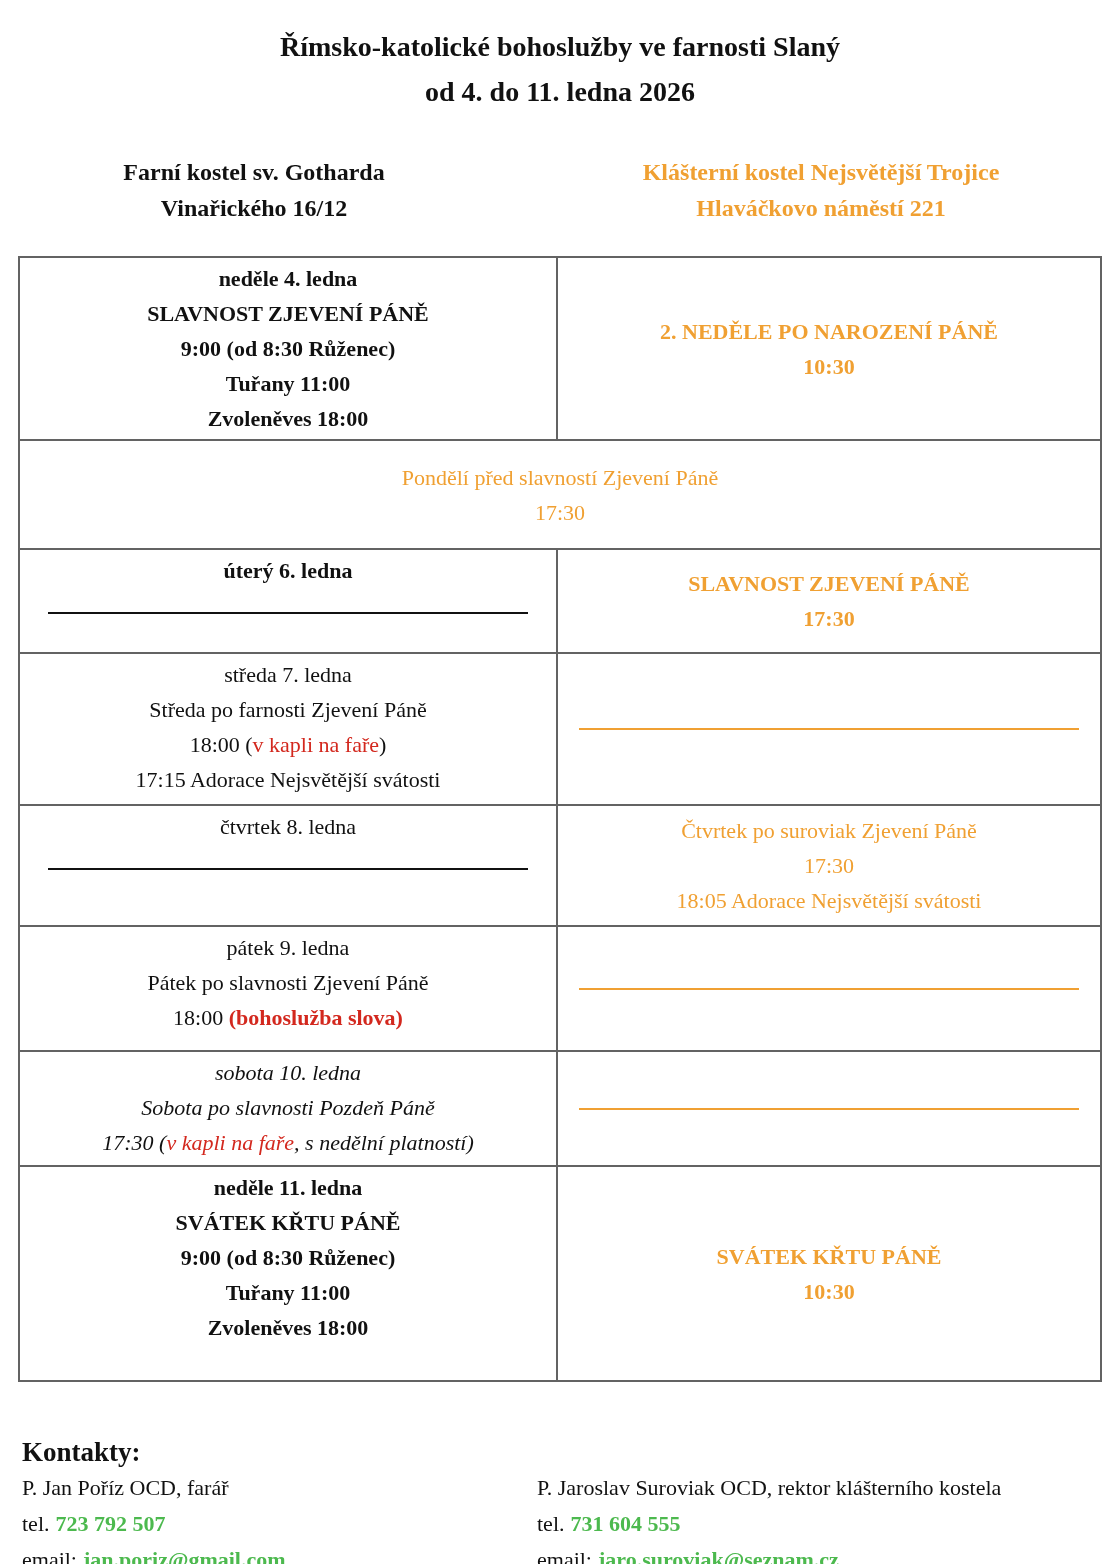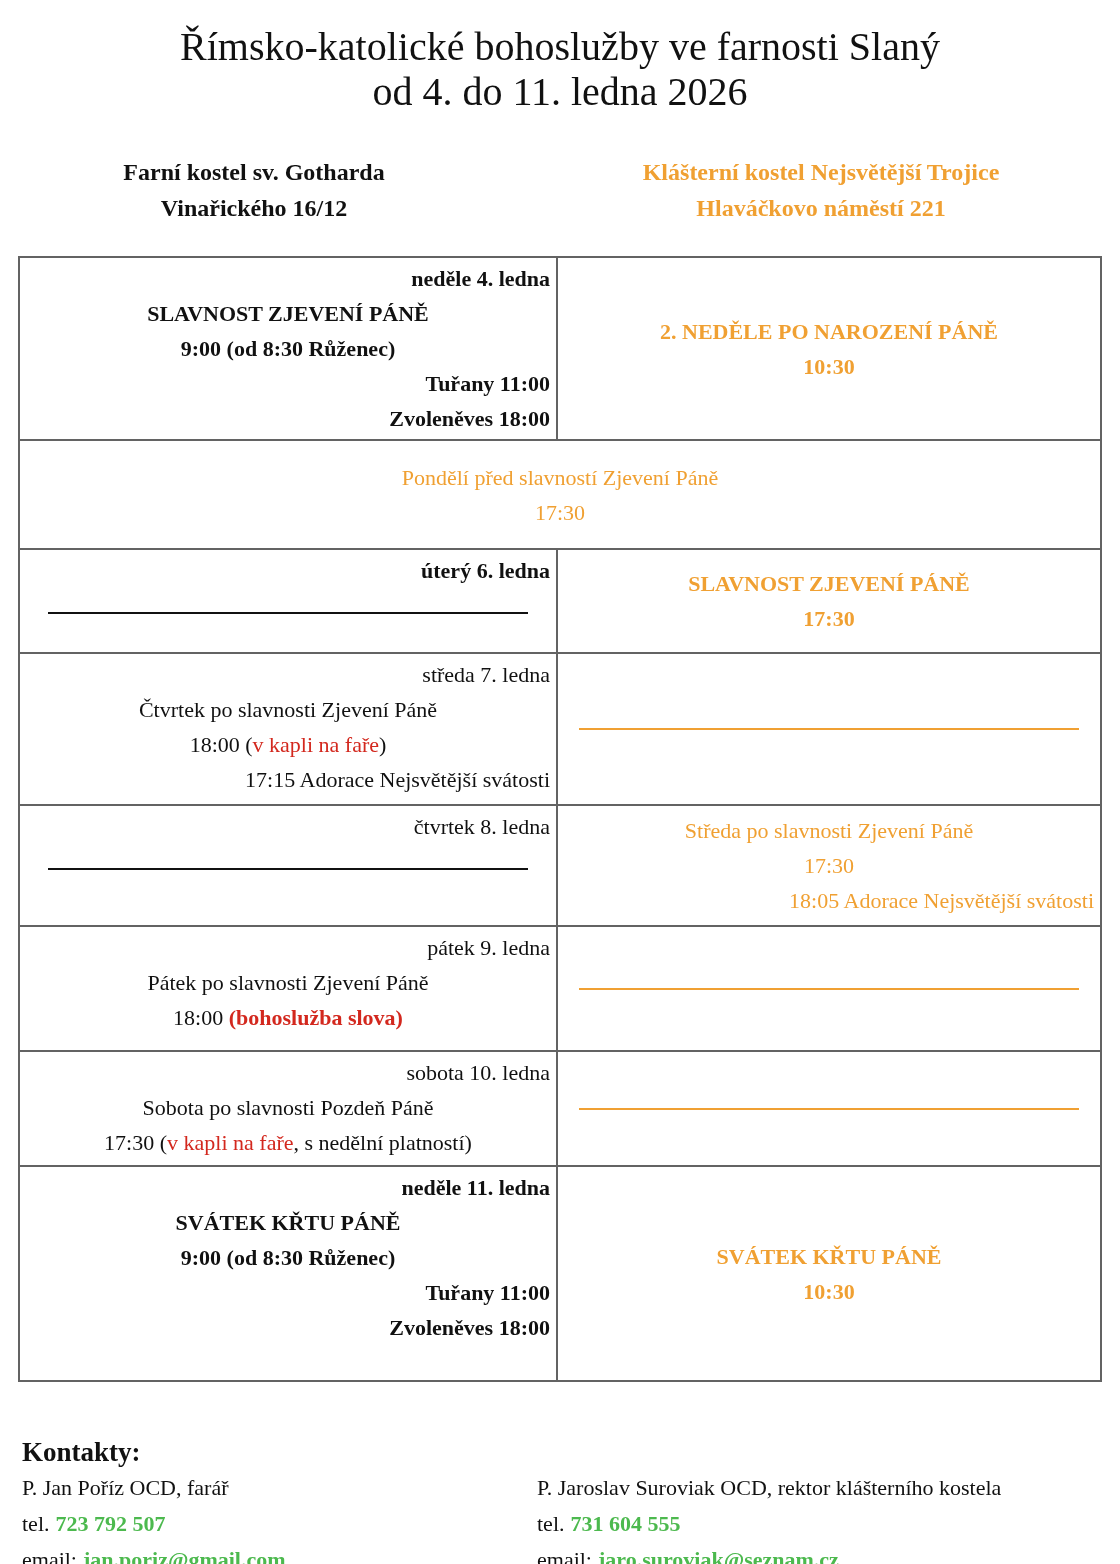--- a/index.html
+++ b/index.html
@@ -2,37 +2,37 @@
 <html lang="cs" style="--orange: #F0A032; --red: #D3281E; --green: #4CB94E;"><head>
 <meta charset="utf-8">
 <style>
   html,body{margin:0;padding:0;background:#ffffff;}
   .page{
     width:1120px;height:1564px;background:#ffffff;overflow:hidden;
     font-family:"Liberation Serif","DejaVu Serif",serif;color:#111111;
     position:relative;box-sizing:border-box;
   }
   
-  .doc-title{padding-top:24px;text-align:center;font-weight:normal;font-size:40px;line-height:45px;color:#111;}
+  .doc-title{padding-top:24px;text-align:center;font-weight:bold;font-size:28px;line-height:45px;color:#111;}
   
   .col-headers{display:flex;margin:40px 18px 0 18px;}
   .col-header{width:50%;text-align:center;font-weight:bold;font-size:24px;line-height:36px;box-sizing:border-box;}
   .col-header.left{color:#111;padding-right:70px;}
   .col-header.right{color:var(--orange);padding-right:20px;}
   
   .schedule{margin:30px 18px 0 18px;border:2px solid #636363;}
   .srow{display:flex;border-top:2px solid #636363;}
   .srow:first-child{border-top:none;}
   .cell{box-sizing:border-box;padding:3px 6px;}
   .cell.left{width:538px;border-right:2px solid #636363;}
   .cell.right{flex:1;}
   .v-center{display:flex;flex-direction:column;justify-content:center;}
   .tl{font-size:22px;line-height:35px;color:#111;}
   .al-c{text-align:center;}
-  .al-l{text-align:right;}
+  .al-l{text-align:center;}
   .b{font-weight:bold;}
   .c-orange{color:var(--orange);}
   .c-red{color:var(--red);}
   .rule{height:0;border-bottom:2px solid #111;}
   .rule-black{width:calc(100% - 44px);margin:24px 0 10px 22px;}
   .rule-orange{border-bottom-color:var(--orange);width:500px;margin:6px auto;}
   
   .contacts{margin:52px 22px 0 22px;font-size:22px;line-height:36px;color:#111;}
   .contacts-title{font-weight:bold;font-size:27px;}
   .contacts-cols{display:flex;}
@@ -87,50 +87,50 @@
           <div class="rule rule-black"></div>
         </div>
         <div class="cell right v-center">
           <div class="tl al-c b c-orange">SLAVNOST ZJEVENÍ PÁNĚ</div>
           <div class="tl al-c b c-orange">17:30</div>
         </div>
       </div>
       <div class="srow" style="min-height: 150px;">
         <div class="cell left">
           <div class="tl al-l">středa 7. ledna</div>
-          <div class="tl al-c">Čtvrtek po slavnosti Zjevení Páně</div>
+          <div class="tl al-c">Středa po farnosti Zjevení Páně</div>
           <div class="tl al-c"><span>18:00 (</span><span class="c-red">v kapli na faře</span><span>)</span></div>
           <div class="tl al-l">17:15 Adorace Nejsvětější svátosti</div>
         </div>
         <div class="cell right v-center">
           <div class="rule rule-orange"></div>
         </div>
       </div>
       <div class="srow" style="min-height: 119px;">
         <div class="cell left">
           <div class="tl al-l">čtvrtek 8. ledna</div>
           <div class="rule rule-black"></div>
         </div>
         <div class="cell right v-center">
-          <div class="tl al-c c-orange">Středa po slavnosti Zjevení Páně</div>
+          <div class="tl al-c c-orange">Čtvrtek po suroviak Zjevení Páně</div>
           <div class="tl al-c c-orange">17:30</div>
           <div class="tl al-l c-orange">18:05 Adorace Nejsvětější svátosti</div>
         </div>
       </div>
       <div class="srow" style="min-height: 123px;">
         <div class="cell left">
           <div class="tl al-l">pátek 9. ledna</div>
           <div class="tl al-c">Pátek po slavnosti Zjevení Páně</div>
           <div class="tl al-c"><span>18:00 </span><span class="c-red b">(bohoslužba slova)</span></div>
         </div>
         <div class="cell right v-center">
           <div class="rule rule-orange"></div>
         </div>
       </div>
-      <div class="srow" style="min-height: 113px;">
+      <div class="srow" style="min-height: 113px; font-style: italic;">
         <div class="cell left">
           <div class="tl al-l">sobota 10. ledna</div>
           <div class="tl al-c">Sobota po slavnosti Pozdeň Páně</div>
           <div class="tl al-c"><span>17:30 (</span><span class="c-red">v kapli na faře</span><span>, s nedělní platností)</span></div>
         </div>
         <div class="cell right v-center">
           <div class="rule rule-orange"></div>
         </div>
       </div>
       <div class="srow" style="min-height: 213px;">

